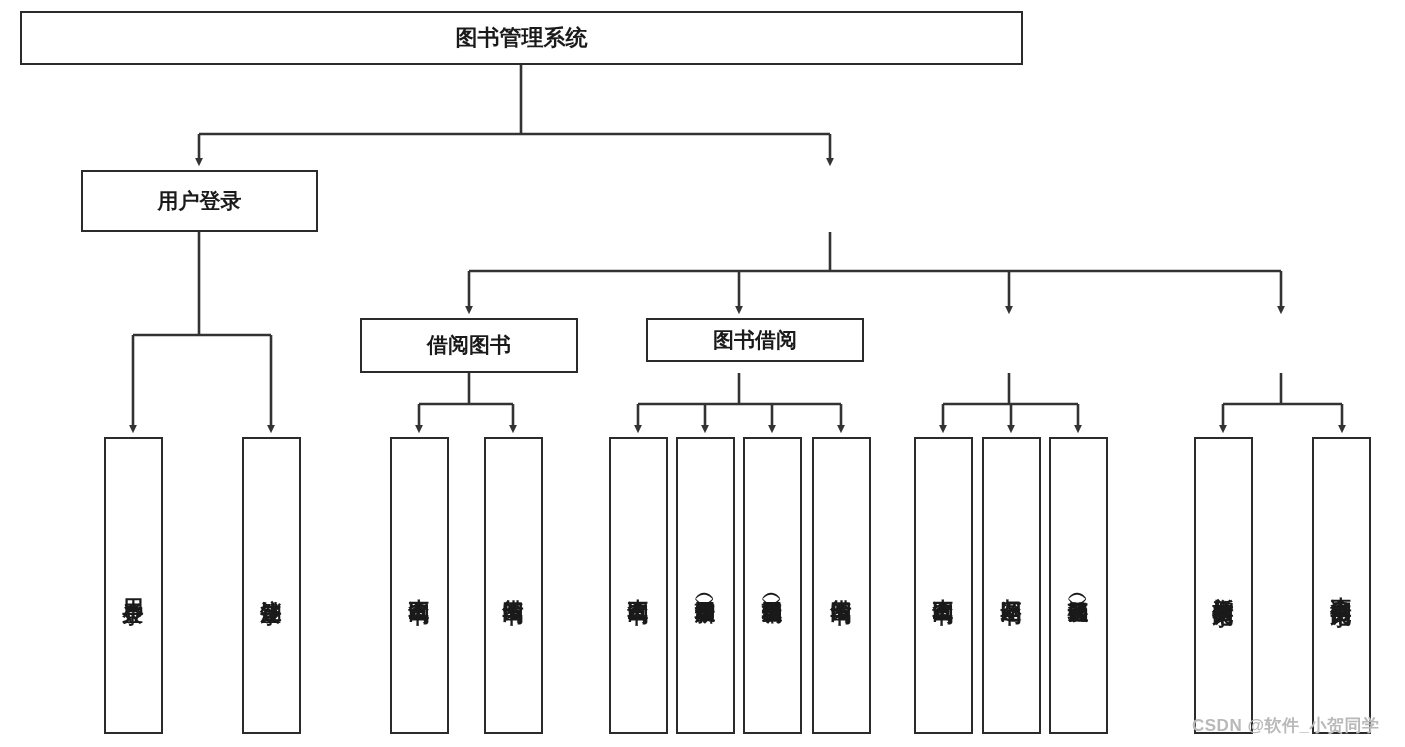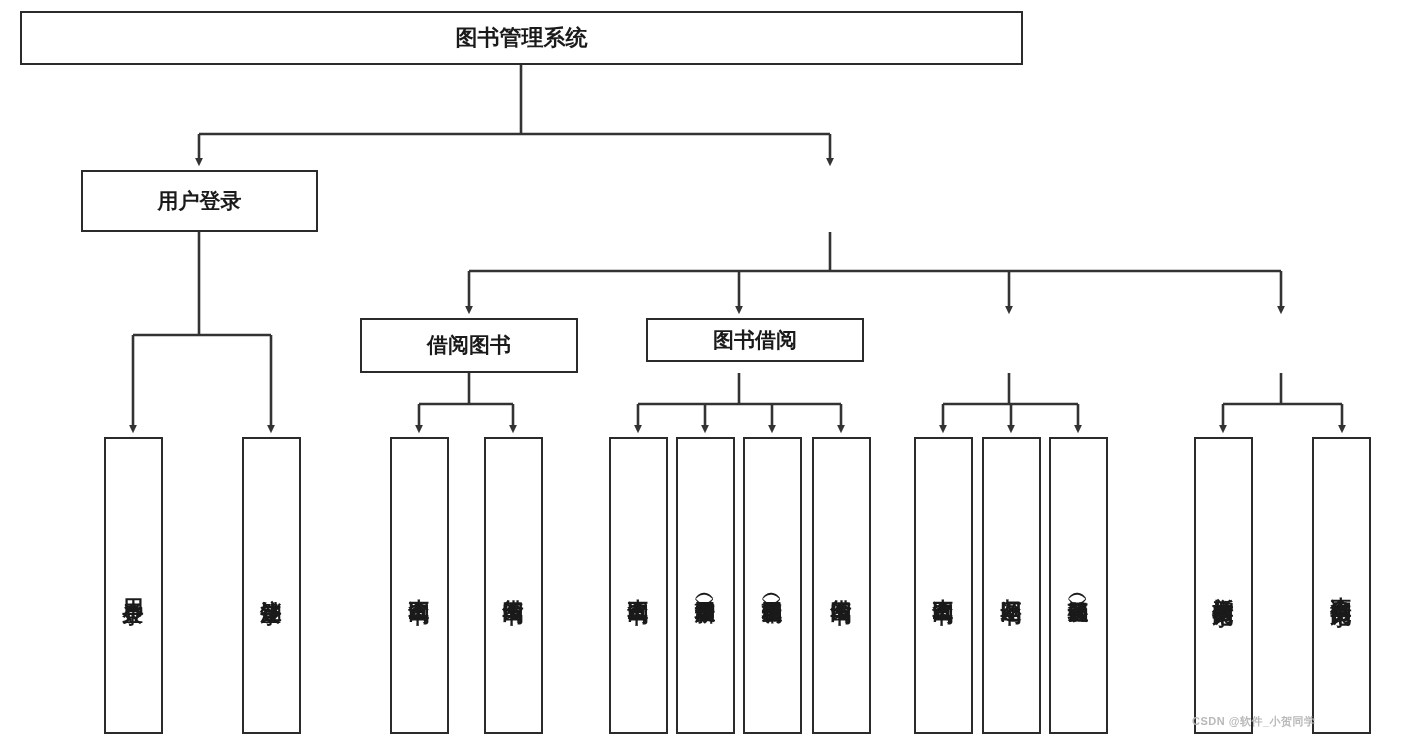--- a/index.html
+++ b/index.html
@@ -57,21 +57,21 @@
   .v-label.tight {
     letter-spacing: 0px;
     font-size: 20px;
   }
   .root-label {
     font-size: 22px;
   }
   .watermark {
     position: absolute;
     color: #b9b9b9;
-    font-size: 11px;
+    font-size: 17px;
     letter-spacing: 0.5px;
     user-select: none;
     white-space: nowrap;
   }
 </style>
 </head>
 <body>
 
 <div id="diagram-root">
 

